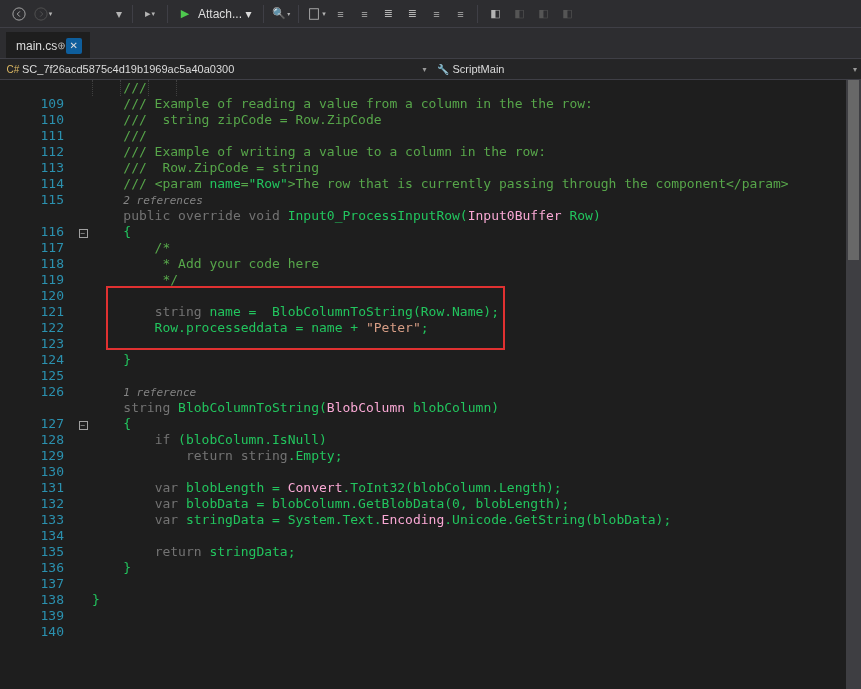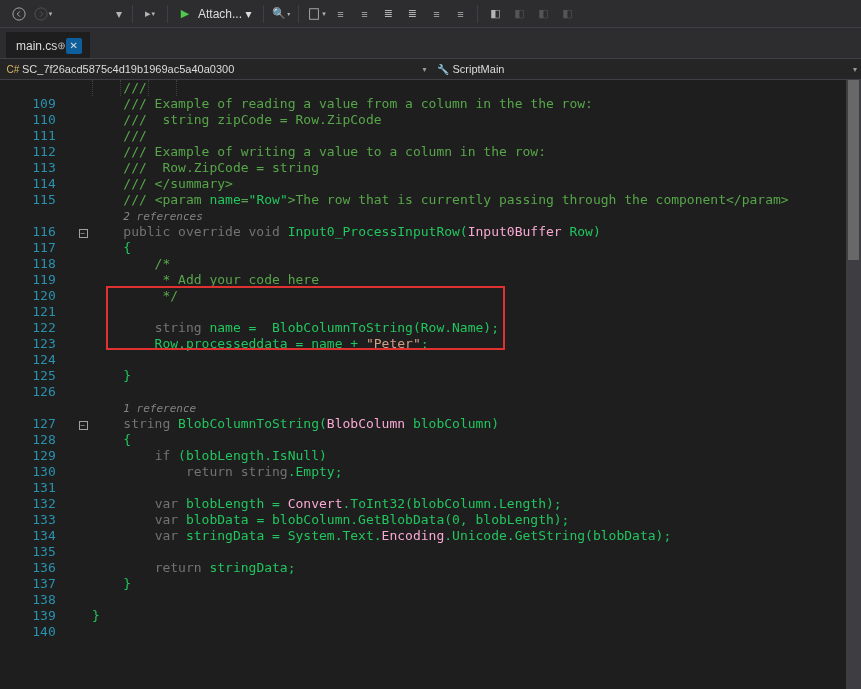--- a/index.html
+++ b/index.html
@@ -13,21 +13,21 @@
   .tab { height:26px; background:#1e1e1e; color:#dcdcdc; display:flex; align-items:center; padding:0 8px 0 10px; font-size:12px; gap:0; border-top:1px solid #1e1e1e; }
   .tab .pin { color:#b4b4b4; font-size:10px; }
   .tab .close { color:#dcdcdc; font-size:10px; background:#0e5e9c; width:16px; height:16px; display:flex; align-items:center; justify-content:center; border-radius:2px; }
   .navbar { height:22px; background:#252526; border-top:1px solid #3f3f46; border-bottom:1px solid #3f3f46; display:flex; align-items:center; font-size:11px; }
   .nav-ico { width:18px; display:flex; justify-content:center; color:#dcb862; font-size:10px; }
   .nav-drop { flex:0 0 50%; display:flex; align-items:center; padding:0 4px; color:#dcdcdc; position:relative; height:100%; }
   .nav-drop .arrow { margin-left:auto; color:#999; font-size:8px; }
   .nav-sep { width:1px; height:100%; background:#3f3f46; }
   .editor { position:relative; height:calc(100% - 80px); background:#1e1e1e; display:flex; font-family:Consolas,monospace; font-size:13px; line-height:16px; overflow:hidden; }
   .margin { width:24px; background:#1e1e1e; }
-  .gutter { width:50px; text-align:center; color:#2b91af; padding-right:10px; }
+  .gutter { width:50px; text-align:right; color:#2b91af; padding-right:10px; }
   .gutter div, .code div, .fold div, .margin div { height:16px; white-space:pre; }
   .fold { width:18px; color:#a0a0a0; text-align:center; position:relative; }
   .fold .box { width:9px; height:9px; border:1px solid #a0a0a0; display:inline-flex; align-items:center; justify-content:center; font-size:8px; line-height:7px; margin-top:3px; }
   .code { flex:1; position:relative; }
   .tk-com { color:#57a64a; }
   .tk-comx { color:#57a64a; }
   .tk-key { color:#737373; }
   .tk-type { color:#f9a8d4; }
   .tk-str { color:#d69d85; }
   .tk-def { color:#22c55e; }
@@ -225,38 +225,37 @@
       <div class="guide g2"></div>
       <div class="guide g3"></div>
       <div class="guide g4"></div>
     <div class="hl-box" style="left:14px; top:206px; width:399px; height:64px;"></div>
   <div>    <span class="tk-com">///</span></div>
       <div>    <span class="tk-com">/// Example of reading a value from a column in the the row:</span></div>
       <div>    <span class="tk-com">///  string zipCode = Row.ZipCode</span></div>
       <div>    <span class="tk-com">///</span></div>
       <div>    <span class="tk-com">/// Example of writing a value to a column in the row:</span></div>
       <div>    <span class="tk-com">///  Row.ZipCode = string</span></div>
-      <div>    <span class="tk-com">/// &lt;/summary&gt;</span></div>
       <div>    <span class="tk-comx">/// </span><span class="tk-comx">&lt;</span><span class="tk-comx">param </span><span class="tk-def">name</span><span class="tk-comx">=</span><span class="tk-def">"</span><span class="tk-def">Row</span><span class="tk-def">"</span><span class="tk-comx">&gt;</span><span class="tk-com">The row that is currently passing through the component</span><span class="tk-comx">&lt;/param&gt;</span></div>
       <div>    <span class="tk-ref">2 references</span></div>
       <div>    <span class="tk-key">public override void</span><span class="tk-def"> Input0_ProcessInputRow(</span><span class="tk-type">Input0Buffer</span><span class="tk-def"> Row)</span></div>
       <div>    <span class="tk-def">{</span></div>
       <div>    <span class="tk-com">    /*</span></div>
       <div>    <span class="tk-com">     * Add your code here</span></div>
       <div>    <span class="tk-com">     */</span></div>
       <div>    <span class="tk-def"></span></div>
       <div>    <span class="tk-def">    </span><span class="tk-key">string</span><span class="tk-def"> name =  BlobColumnToString(Row.Name);</span></div>
       <div>    <span class="tk-def">    Row.processeddata = name + </span><span class="tk-str">"Peter"</span><span class="tk-def">;</span></div>
       <div>    <span class="tk-def"></span></div>
       <div>    <span class="tk-def">}</span></div>
       <div>    <span class="tk-def"></span></div>
       <div>    <span class="tk-ref">1 reference</span></div>
       <div>    <span class="tk-key">string</span><span class="tk-def"> BlobColumnToString(</span><span class="tk-type">BlobColumn</span><span class="tk-def"> blobColumn)</span></div>
       <div>    <span class="tk-def">{</span></div>
-      <div>    <span class="tk-def">    </span><span class="tk-key">if</span><span class="tk-def"> (blobLength.IsNull)</span></div>
+      <div>    <span class="tk-def">    </span><span class="tk-key">if</span><span class="tk-def"> (blobColumn.IsNull)</span></div>
       <div>    <span class="tk-def">        </span><span class="tk-key">return</span><span class="tk-def"> </span><span class="tk-key">string</span><span class="tk-def">.Empty;</span></div>
       <div>    <span class="tk-def"></span></div>
       <div>    <span class="tk-def">    </span><span class="tk-key">var</span><span class="tk-def"> blobLength = </span><span class="tk-type">Convert</span><span class="tk-def">.ToInt32(blobColumn.Length);</span></div>
       <div>    <span class="tk-def">    </span><span class="tk-key">var</span><span class="tk-def"> blobData = blobColumn.GetBlobData(</span><span class="tk-def">0, blobLength);</span></div>
       <div>    <span class="tk-def">    </span><span class="tk-key">var</span><span class="tk-def"> stringData = System.Text.</span><span class="tk-type">Encoding</span><span class="tk-def">.Unicode.GetString(blobData);</span></div>
       <div>    <span class="tk-def"></span></div>
       <div>    <span class="tk-def">    </span><span class="tk-key">return</span><span class="tk-def"> stringData;</span></div>
       <div>    <span class="tk-def">}</span></div>
       <div>    <span class="tk-def"></span></div>
       <div><span class="tk-def">}</span></div>

